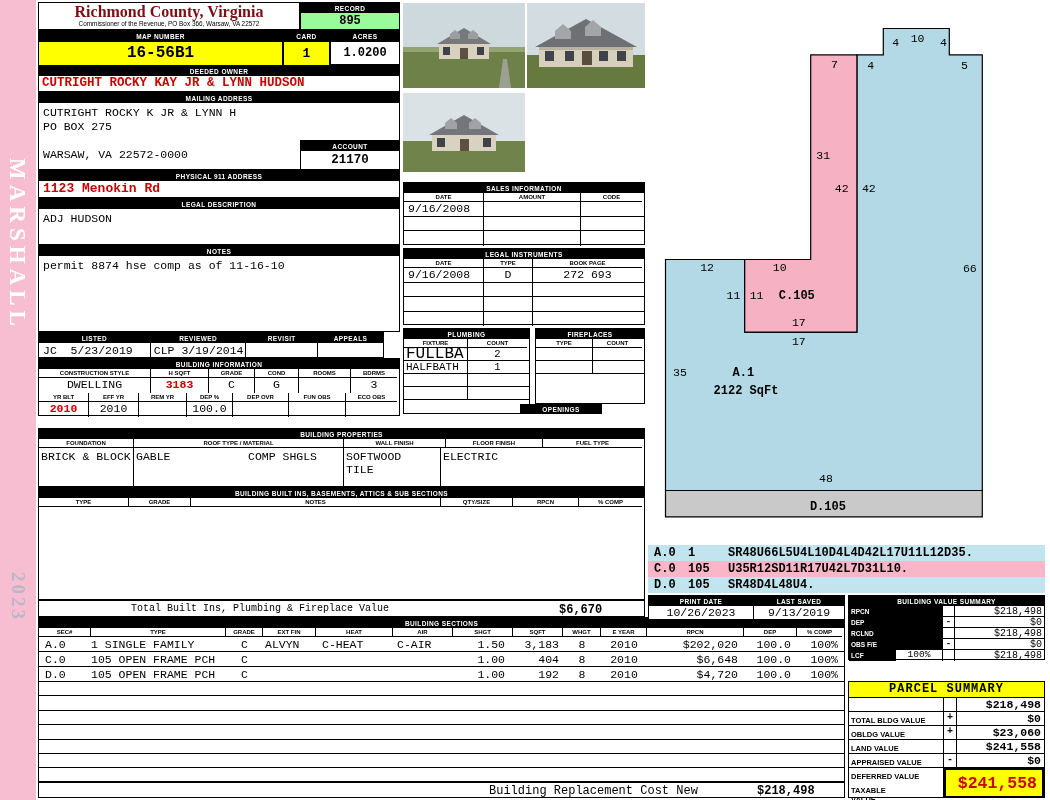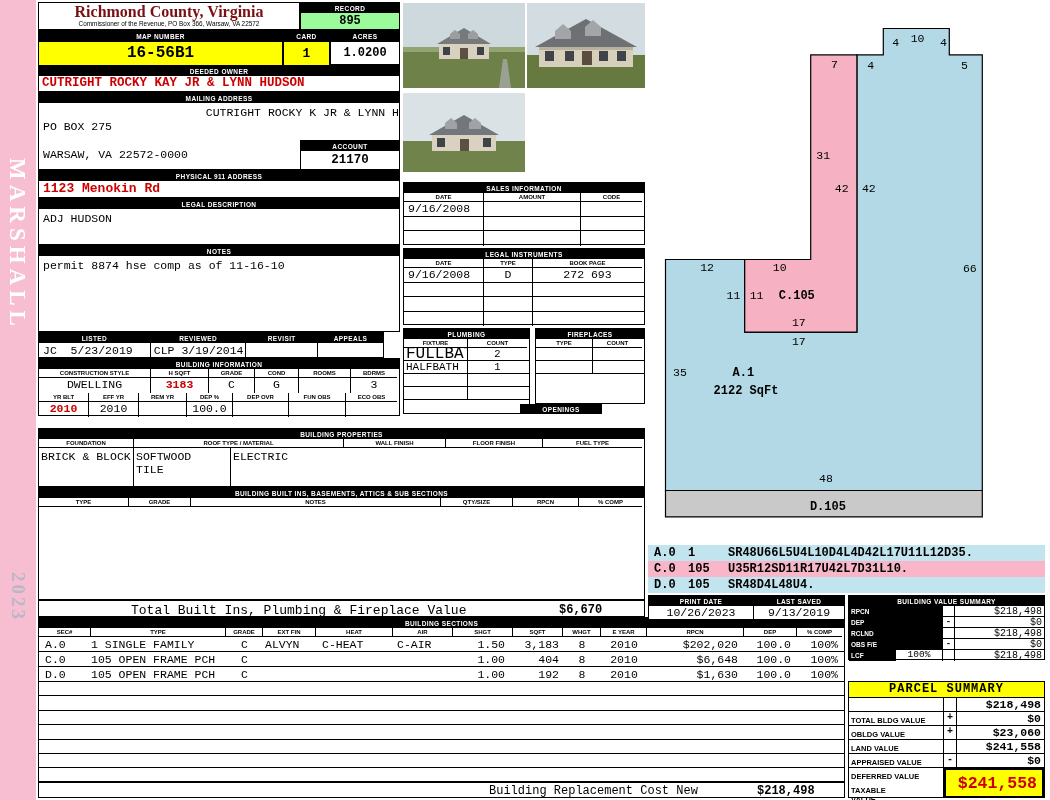--- a/index.html
+++ b/index.html
@@ -79,21 +79,21 @@
   </div>
 
   <div class="abs bx" style="left:38px;top:65px;width:362px;height:27px;">
     <div class="hdr h10">DEEDED OWNER</div>
     <div class="val red" style="height:15px;line-height:15px;font-size:12.5px;padding-left:3px;">CUTRIGHT ROCKY KAY JR &amp; LYNN HUDSON</div>
   </div>
 
   <div class="abs bx" style="left:38px;top:92px;width:362px;height:78px;">
     <div class="hdr h10">MAILING ADDRESS</div>
     <div style="padding:3px 0 0 4px;">
-      <div class="val" style="height:14px;line-height:14px;text-align:right;">CUTRIGHT ROCKY K JR &amp; LYNN H</div>
+      <div class="val" style="height:14px;line-height:14px;">CUTRIGHT ROCKY K JR &amp; LYNN H</div>
       <div class="val" style="height:14px;line-height:14px;">PO BOX 275</div>
       <div class="val" style="height:14px;line-height:14px;"></div>
       <div class="val" style="height:14px;line-height:14px;">WARSAW, VA 22572-0000</div>
     </div>
   </div>
 
   <div class="abs bx" style="left:300px;top:140px;width:100px;height:30px;">
     <div class="hdr h10">ACCOUNT</div>
     <div class="mono b cen" style="height:18px;line-height:18px;font-size:12.5px;">21170</div>
   </div>
@@ -176,20 +176,24 @@
     <div class="hdr h10">BUILDING PROPERTIES</div>
     <div class="row">
       <div class="ch" style="width:95px;">FOUNDATION</div>
       <div class="ch" style="width:210px;">ROOF TYPE / MATERIAL</div>
       <div class="ch" style="width:102px;">WALL FINISH</div>
       <div class="ch" style="width:97px;">FLOOR FINISH</div>
       <div class="ch" style="width:99px;">FUEL TYPE</div>
     </div>
     <div class="vrow" style="height:38px;">
       <div class="val" style="width:95px;padding:2px 0 0 2px;">BRICK &amp; BLOCK</div>
+      <div style="width:210px;position:relative;">
+        <span class="val" style="position:absolute;left:2px;top:2px;">GABLE</span>
+        <span class="val" style="position:absolute;left:114px;top:2px;">COMP SHGLS</span>
+      </div>
       <div style="width:97px;padding:2px 0 0 2px;">
         <div class="val">SOFTWOOD</div>
         <div class="val">TILE</div>
       </div>
       <div class="val" style="width:99px;padding:2px 0 6px 2px;">ELECTRIC</div>
     </div>
   </div>
 
   <div class="abs bx" style="left:38px;top:487px;width:607px;height:113px;">
     <div class="hdr h10">BUILDING BUILT INS, BASEMENTS, ATTICS &amp; SUB SECTIONS</div>
@@ -197,21 +201,21 @@
       <div class="ch" style="width:90px;">TYPE</div>
       <div class="ch" style="width:62px;">GRADE</div>
       <div class="ch" style="width:250px;">NOTES</div>
       <div class="ch" style="width:72px;">QTY/SIZE</div>
       <div class="ch" style="width:66px;">RPCN</div>
       <div class="ch" style="width:63px;">% COMP</div>
     </div>
   </div>
 
   <div class="abs bx" style="left:38px;top:600px;width:607px;height:17px;">
-    <span class="val" style="position:absolute;left:92px;top:2px;font-size:13px;">Total Built Ins, Plumbing &amp; Fireplace Value</span>
+    <span class="val" style="position:absolute;left:92px;top:2px;font-size:10px;">Total Built Ins, Plumbing &amp; Fireplace Value</span>
     <span class="val b" style="position:absolute;left:520px;top:2px;font-size:12px;">$6,670</span>
   </div>
 
   <div class="abs bx" style="left:38px;top:617px;width:807px;height:165px;">
     <div class="hdr h10">BUILDING SECTIONS</div>
     <div class="row">
       <div class="ch sc0">SEC#</div>
       <div class="ch sc1">TYPE</div>
       <div class="ch sc2">GRADE</div>
       <div class="ch sc3">EXT FIN</div>
@@ -259,21 +263,21 @@
       <div class="sc0 pl6">D.0</div>
       <div class="sc1">105 OPEN FRAME PCH</div>
       <div class="sc2 cen">C</div>
       <div class="sc3 pl2"></div>
       <div class="sc4 pl6"></div>
       <div class="sc5 pl4"></div>
       <div class="sc6 rt pr8">1.00</div>
       <div class="sc7 rt pr4">192</div>
       <div class="sc8 cen">8</div>
       <div class="sc9 cen">2010</div>
-      <div class="sc10 rt pr6">$1,630</div>
+      <div class="sc10 rt pr6">$4,720</div>
       <div class="sc11 rt pr6">100.0</div>
       <div class="sc12 rt pr4">100%</div>
     </div>
     <div class="erow"></div>
     <div class="erow"></div>
     <div class="erow"></div>
     <div class="erow"></div>
     <div class="erow"></div>
     <div class="erow"></div>
     <div class="erow" style="border-bottom:none;"></div>

